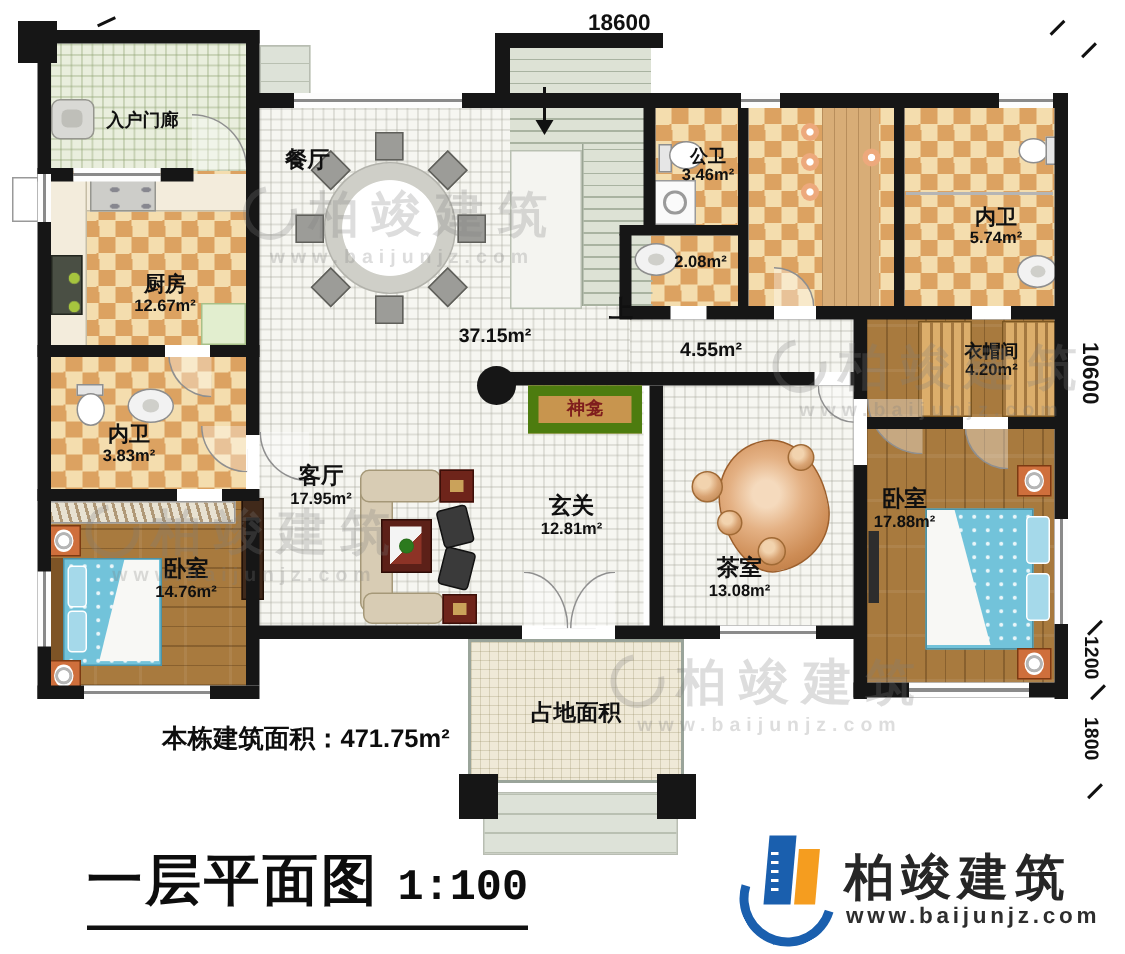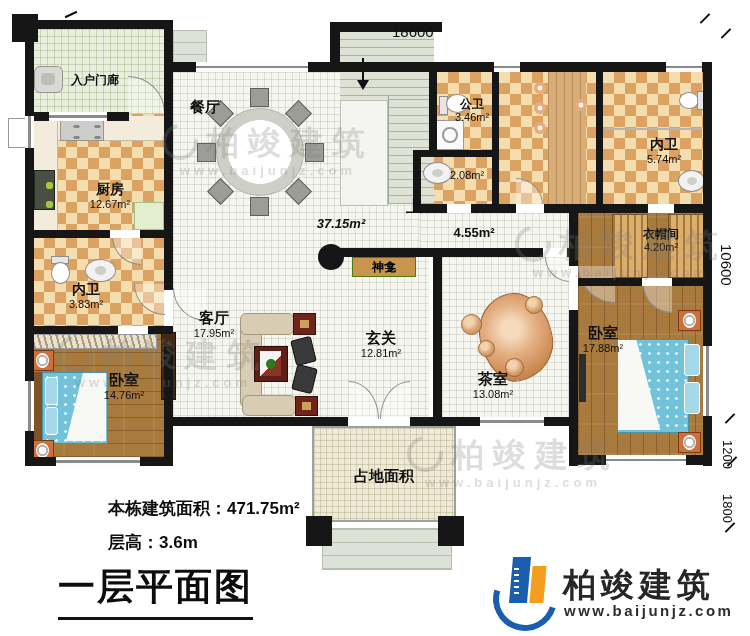--- a/index.html
+++ b/index.html
@@ -64,25 +64,25 @@
   .stool{position:absolute;border-radius:50%;z-index:21;
     background:radial-gradient(circle at 38% 34%,#f2d3ae 0 25%,#d9a474 55%,#b97f49 100%);border:1px solid #a06a35;}
   .teatable{position:absolute;z-index:21;transform:rotate(-12deg);
     background:radial-gradient(circle at 45% 40%,#f5dabd 0 14%,#e4b184 38%,#cd8c55 70%,#b3713a 100%);
     border:1px solid #9c5f2c;border-radius:52% 48% 58% 42% / 46% 54% 44% 56%;}
   
   .rlabel{position:absolute;transform:translateX(-50%);text-align:center;line-height:1.12;z-index:40;color:#101010;white-space:nowrap;}
   .rname{display:block;font-weight:700;font-size:14px;}
   .rname-lg{display:block;font-weight:700;font-size:15px;}
   .rname-sm{display:block;font-weight:700;font-size:12px;}
-  .rarea{display:block;font-weight:400;font-size:11px;}
+  .rarea{display:block;font-weight:700;font-size:11px;}
   .rarea-lg{display:block;font-weight:700;font-size:13px;}
-  .shrine{position:absolute;background:#c8954e;border:1px solid #4d7c0f;z-index:36;display:flex;
-    align-items:center;justify-content:center;font-weight:700;font-size:12px;color:#000000;}
-  .dim{position:absolute;font-weight:400;font-size:15px;color:#111;z-index:40;white-space:nowrap;margin-top:16px;}
+  .shrine{position:absolute;background:#c8954e;border:7px solid #4d7c0f;z-index:36;display:flex;
+    align-items:flex-start;justify-content:center;font-weight:700;font-size:12px;color:#7f1d1d;}
+  .dim{position:absolute;font-weight:700;font-size:15px;color:#111;z-index:40;white-space:nowrap;}
   .dim-v{writing-mode:vertical-rl;}
   
   .wm{position:absolute;z-index:50;color:#7e7e7e;opacity:.26;text-align:center;pointer-events:none;white-space:nowrap;}
   .wm-row{display:flex;align-items:center;gap:8px;justify-content:center;}
   .wm-ic{width:28px;height:28px;border:4px solid currentColor;border-top-color:transparent;border-radius:50%;transform:rotate(35deg);}
   .wm-name{font-size:33px;font-weight:700;letter-spacing:9px;line-height:1;}
   .wm-url{font-size:13px;font-weight:700;letter-spacing:4px;margin-top:3px;}
   
   .stat{position:absolute;font-size:17px;font-weight:700;color:#0d0d0d;z-index:40;}
   .stat-sm{font-size:16px;}
@@ -268,21 +268,21 @@
   <div class="rlabel" style="left:95px;top:74px;">
     <span class="rname-sm">入户门廊</span>
   </div>
   <div class="rlabel" style="left:110px;top:182px;">
     <span class="rname">厨房</span>
     <span class="rarea">12.67m²</span>
   </div>
   <div class="rlabel" style="left:205px;top:99px;">
     <span class="rname-lg">餐厅</span>
   </div>
-  <div class="rlabel" style="left:341px;top:217px;font-style:italic;">
+  <div class="rlabel" style="left:330px;top:217px;">
     <span class="rarea-lg">37.15m²</span>
   </div>
   <div class="rlabel" style="left:474px;top:226px;">
     <span class="rarea-lg">4.55m²</span>
   </div>
   <div class="rlabel" style="left:472px;top:98px;">
     <span class="rname-sm">公卫</span>
     <span class="rarea">3.46m²</span>
   </div>
   <div class="rlabel" style="left:467px;top:169px;">
@@ -360,28 +360,26 @@
     <div class="wm-url">www.baijunjz.com</div>
   </div>
   <div class="wm" style="left:388px;top:436px;width:250px;">
     <div class="wm-row">
         <div class="wm-ic"></div>
       <span class="wm-name">柏竣建筑</span>
       </div>
     <div class="wm-url">www.baijunjz.com</div>
   </div>
 
-  <div class="stat" style="left:108px;top:497px;text-align:right;">
+  <div class="stat" style="left:108px;top:481px;text-align:right;">
     <span>本栋建筑面积：</span><span>471.75m²</span>
-  </div>
-  <div class="stat" style="left:108px;top:531px;">
-    <span>层高：</span><span>3.6m</span>
   </div>
   <div class="ftitle" style="left:58px;top:562px;font-family:Liberation Mono, monospace;">
     <span class="t1">一层平面图</span>
+    <span class="t2">1:100</span>
   </div>
 
   <div class="abs" style="left:492px;top:554px;width:68px;height:72px;z-index:40;">
     <div class="abs" style="left:1px;top:13px;width:52px;height:52px;border:6px solid transparent;border-left-color:#1a5fae;border-bottom-color:#1a5fae;border-radius:50%;transform:rotate(-28deg);"></div>
     <div class="abs" style="left:19px;top:3px;width:18px;height:46px;background:#1a5fae;transform:skewX(-5deg);"></div>
     <div class="abs" style="left:22px;top:10px;width:5px;height:30px;background:repeating-linear-gradient(0deg,#fff 0 2px,transparent 2px 6px);"></div>
     <div class="abs" style="left:39px;top:12px;width:14px;height:37px;background:#f59d1f;transform:skewX(-5deg);"></div>
   </div>
   <div class="brandname" style="left:563px;top:563px;">柏竣建筑</div>
   <div class="brandurl" style="left:564px;top:602px;">www.baijunjz.com</div>

